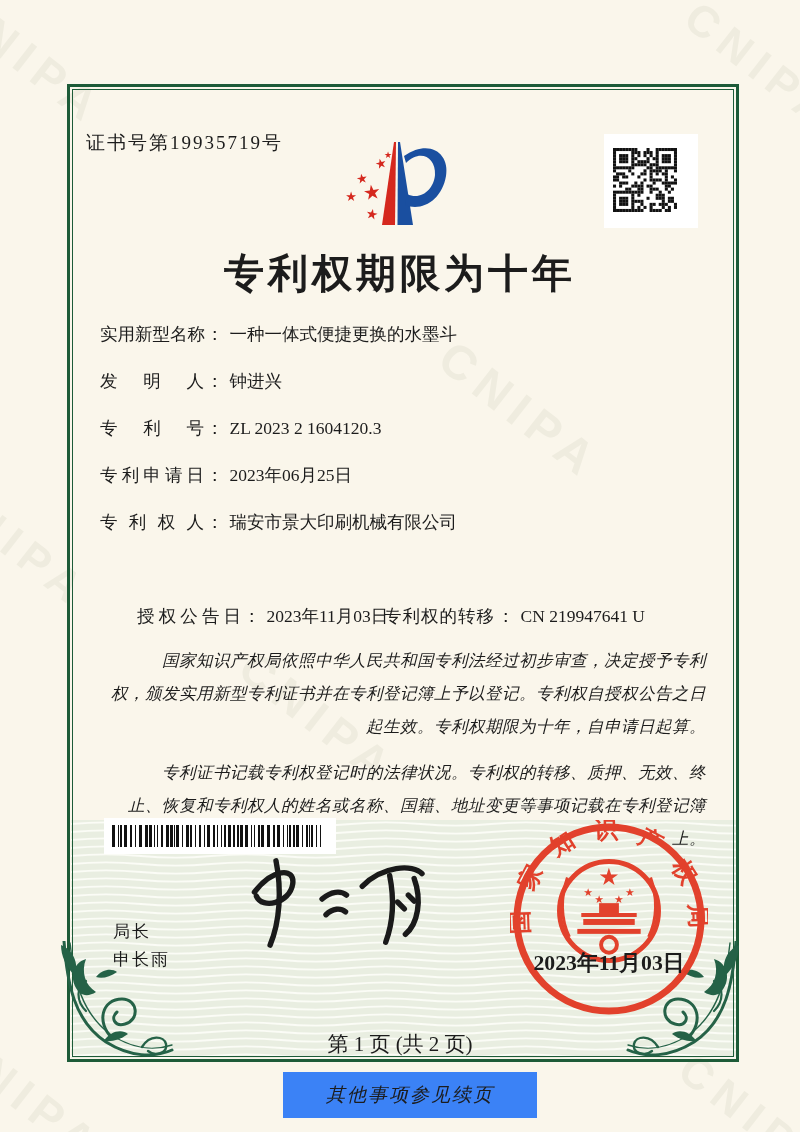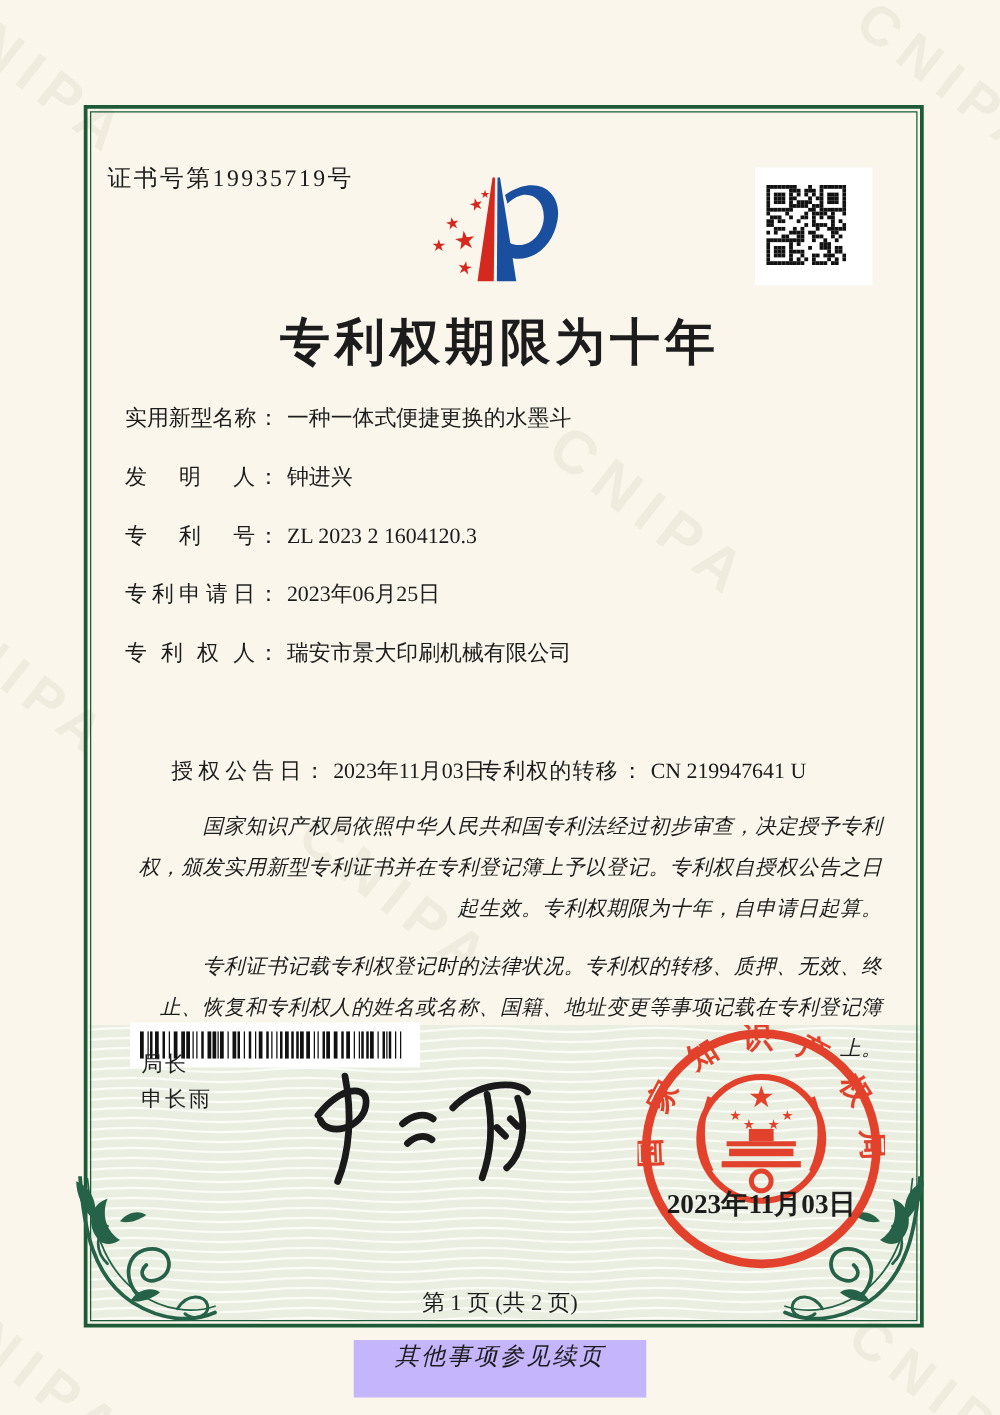--- a/index.html
+++ b/index.html
@@ -48,31 +48,31 @@
   .pair{position:absolute;left:100px;top:604px;width:620px;z-index:4;font-size:17.5px;white-space:nowrap;margin-left:37px;}
   .pair .field-right{position:absolute;left:247px;top:0;}
 
   .paras{position:absolute;left:100px;top:644px;width:606px;z-index:4;}
   .paras p{font-size:16.5px;line-height:33px;text-indent:2em;font-style:italic;
            letter-spacing:0.5px;margin-bottom:13px;text-align:right;}
 
   .barcode-box{position:absolute;left:104px;top:818px;width:232px;height:36px;background:#fff;z-index:4;}
   .barcode{position:absolute;left:8px;top:7px;}
 
-  .signer{position:absolute;left:113px;top:840px;z-index:4;
+  .signer{position:absolute;left:113px;top:920px;z-index:4;
           font-family:"Liberation Sans","DejaVu Sans",sans-serif;font-size:17px;letter-spacing:2px;}
   .signer .name{margin-top:5px;}
   .signature{position:absolute;left:220px;top:853px;width:208px;height:98px;z-index:4;}
 
   .seal{position:absolute;left:510px;top:820px;width:198px;height:198px;z-index:5;opacity:0.96;}
 
-  .page-num{position:absolute;left:0;top:1030px;width:800px;text-align:center;font-size:18px;z-index:4;}
-
-  .footer-box{position:absolute;left:283px;top:1072px;width:234px;height:46px;background:#c4b5fd;z-index:4;
-              display:flex;align-items:flex-start;justify-content:center;}
+  .page-num{position:absolute;left:0;top:1030px;width:800px;text-align:center;font-size:21px;z-index:4;}
+
+  .footer-box{position:absolute;left:283px;top:1072px;width:254px;height:46px;background:#3b82f6;z-index:4;
+              display:flex;align-items:center;justify-content:center;}
   .footer-box span{font-size:19px;font-style:italic;letter-spacing:2px;}
 </style>
 </head>
 <body>
 
 <div class="page">
 
   <div class="wm" style="left:-30px;top:-20px;font-size:46px;">CNIPA</div>
   <div class="wm" style="left:706px;top:-8px;font-size:44px;">CNIPA</div>
   <div class="wm" style="left:-42px;top:468px;font-size:44px;">CNIPA</div>

